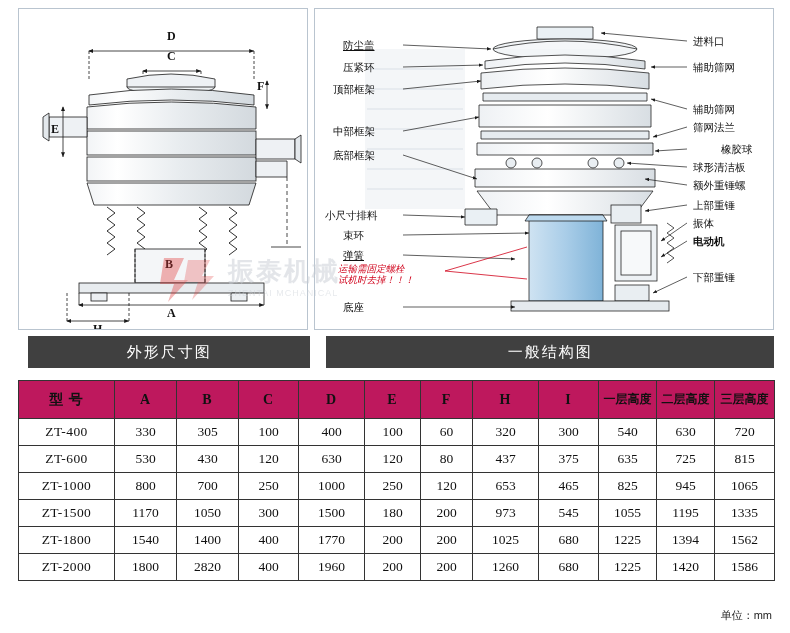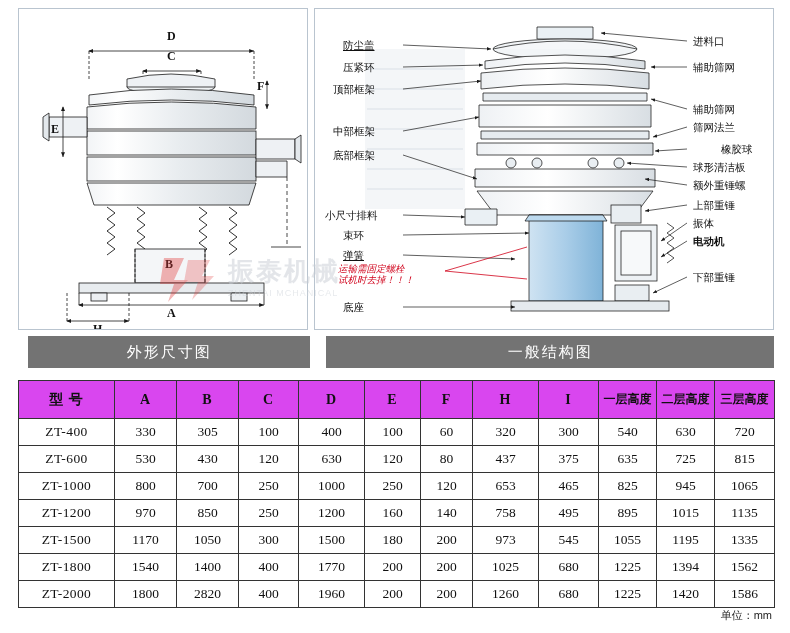--- a/index.html
+++ b/index.html
@@ -90,21 +90,21 @@
 
   
   .captions {
     position: absolute;
     left: 18px; top: 336px;
     width: 756px; height: 32px;
     display: flex;
     gap: 6px;
   }
   .caption {
-    background: #737373;
+    background: #404040;
     color: #fff;
     font-size: 15px;
     display: flex;
     align-items: center;
     justify-content: center;
     letter-spacing: 2px;
     margin-left: 10px;
   }
   .cap-left { width: 290px; }
   .cap-right { width: 460px; }
@@ -123,21 +123,21 @@
   table.spec th, table.spec td {
     border: 1px solid #333;
     text-align: center;
     font-size: 13.5px;
     color: #111;
     height: 27px;
     padding: 0;
     font-family: "Liberation Serif", serif;
   }
   table.spec thead th {
-    background: #d946ef;
+    background: #be185d;
     font-weight: bold;
     font-size: 14px;
     height: 38px;
     letter-spacing: 1px;
   }
   table.spec thead th.two-line {
     font-size: 12px;
     line-height: 1.12;
     letter-spacing: 0;
   }
@@ -457,34 +457,20 @@
           <td>1000</td>
           <td>250</td>
           <td>120</td>
           <td>653</td>
           <td>465</td>
           <td>825</td>
           <td>945</td>
           <td>1065</td>
         </tr>
         <tr>
-          <td class="model">ZT-1200</td>
-          <td>970</td>
-          <td>850</td>
-          <td>250</td>
-          <td>1200</td>
-          <td>160</td>
-          <td>140</td>
-          <td>758</td>
-          <td>495</td>
-          <td>895</td>
-          <td>1015</td>
-          <td>1135</td>
-        </tr>
-        <tr>
           <td class="model">ZT-1500</td>
           <td>1170</td>
           <td>1050</td>
           <td>300</td>
           <td>1500</td>
           <td>180</td>
           <td>200</td>
           <td>973</td>
           <td>545</td>
           <td>1055</td>

